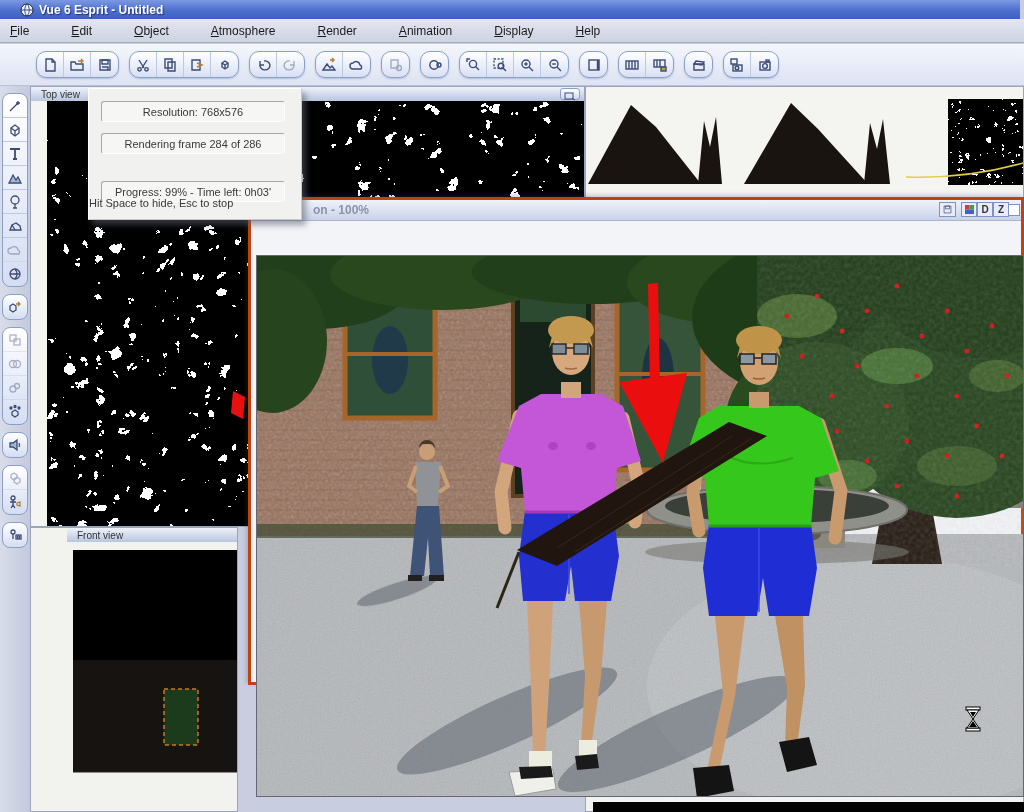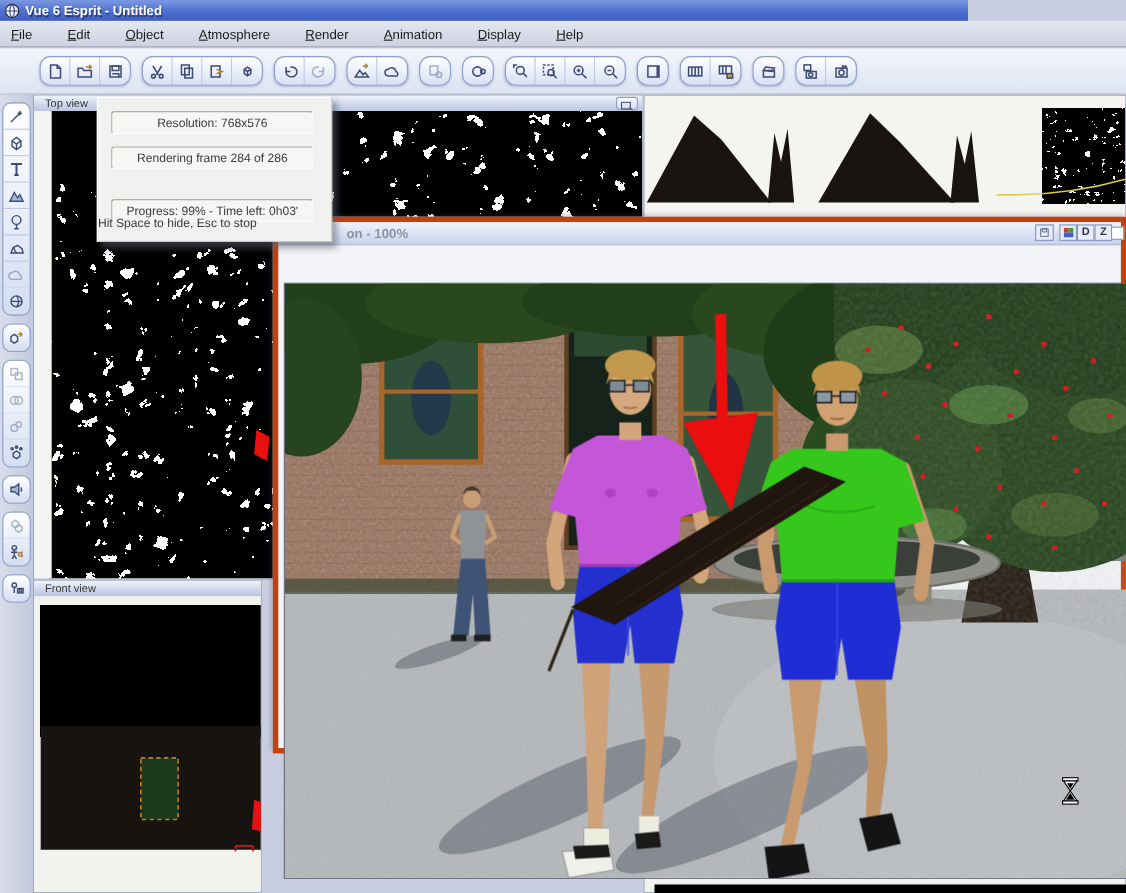--- a/index.html
+++ b/index.html
@@ -1,27 +1,27 @@
 <!DOCTYPE html>
 <html><head>
 <meta charset="utf-8">
 <style>
   html,body{margin:0;padding:0;}
   body{width:1024px;height:812px;position:relative;overflow:hidden;
        font-family:"Liberation Sans",sans-serif;background:#c8cee0;font-size:11px;color:#222;}
   
-  .titlebar{position:absolute;left:0;top:0;width:880px;height:19px;
+  .titlebar{position:absolute;left:0;top:0;width:1020px;height:19px;
     background:linear-gradient(180deg,#7b99e2 0%,#4d6fce 55%,#3f5fc0 100%);
-    display:flex;align-items:center;padding-left:4px;box-sizing:border-box;}
+    display:flex;align-items:center;padding-left:20px;box-sizing:border-box;}
   .titlebar .ttext{color:#fff;font-weight:bold;font-size:12px;margin-left:5px;
     text-shadow:1px 1px 1px rgba(0,0,40,.5);}
   
   .menubar{position:absolute;left:0;top:19px;width:1024px;height:24px;
     background:linear-gradient(180deg,#e4e7f0,#cdd2e2);border-bottom:1px solid #aab;
-    display:flex;align-items:center;gap:32px;padding-left:10px;box-sizing:border-box;}
+    display:flex;align-items:center;gap:42px;padding-left:10px;box-sizing:border-box;}
   .mi{display:inline-block;font-size:12px;color:#1a1a1a;cursor:default;}
   .mi::first-letter{text-decoration:underline;}
   
   .toolbar{position:absolute;left:0;top:44px;width:1024px;height:42px;
     background:linear-gradient(180deg,#f4f6fc,#dde3f2);border-bottom:1px solid #b9c2d8;
     display:flex;align-items:center;gap:10px;padding-left:36px;box-sizing:border-box;}
   .grp{display:flex;border:1px solid #8aa0c8;border-radius:10px;overflow:hidden;
     background:linear-gradient(180deg,#ffffff,#d8e0f4);box-shadow:0 1px 2px rgba(90,110,160,.35);}
   .tbtn{width:27px;height:25px;display:flex;align-items:center;justify-content:center;
     border:none;border-right:1px solid #bcc8e4;background:transparent;padding:0;}
@@ -38,25 +38,25 @@
   .lgrp .ltn:last-child{border-bottom:none;}
   .ltn svg{stroke:#3c4c74;fill:none;stroke-width:1.3;}
   
   .panel{position:absolute;background:#f2f2ee;border:1px solid #9aa4bd;box-sizing:border-box;}
   .phead{height:14px;background:linear-gradient(180deg,#eef2fb,#b9c6e0);
     font-size:10px;color:#333;display:flex;align-items:center;padding-left:10px;position:relative;text-align:right;}
   .pcorner{position:absolute;right:4px;top:1px;width:20px;height:12px;
     border:1px solid #8aa0c8;border-radius:3px;background:linear-gradient(180deg,#fff,#cfd9f0);padding:0;}
   #panel-top{left:30px;top:86px;width:555px;height:441px;z-index:1;}
   #panel-side{left:585px;top:86px;width:439px;height:726px;z-index:1;}
-  #panel-front{left:30px;top:527px;width:208px;height:285px;z-index:2;}
+  #panel-front{left:30px;top:527px;width:208px;height:285px;z-index:2;padding-left:36px;}
   .pbody{position:relative;overflow:hidden;}
   
   .rwin{position:absolute;left:248px;top:197px;width:776px;height:488px;z-index:5;
-    background:#f3f4f7;border:5px solid #c2410c;box-sizing:border-box;
+    background:#f3f4f7;border:3px solid #c2410c;box-sizing:border-box;
     box-shadow:-2px -2px 4px rgba(60,70,110,.25);}
   .rtitle{height:20px;background:linear-gradient(180deg,#f0f3fa,#c9d2ea);
     border-bottom:1px solid #aab4cc;position:relative;}
   .rtitle .rtext{position:absolute;left:62px;top:3px;font-size:12px;font-weight:bold;color:#8a93a8;}
   .rbtn{position:absolute;top:2px;height:15px;border:1px solid #7f93c0;background:#e8ecf6;
     font-size:10px;font-weight:bold;color:#334;display:flex;align-items:center;justify-content:center;padding:0;}
   .scene-wrap{position:absolute;left:5px;top:55px;width:766px;height:540px;border:1px solid #667;}
   .bstrip{position:absolute;left:342px;top:602px;width:432px;height:11px;}
   
   .popup{position:absolute;left:88px;top:88px;width:212px;height:130px;z-index:20;

